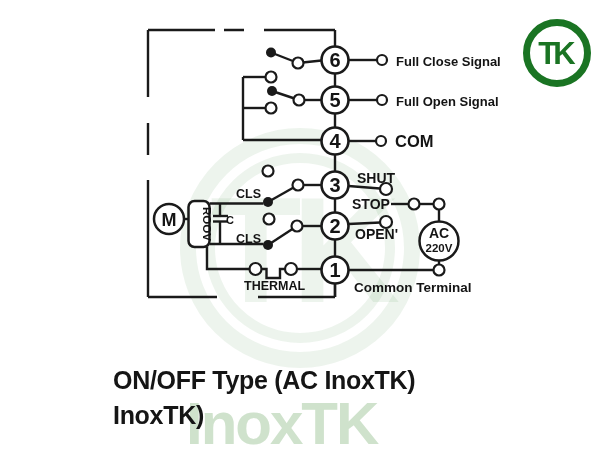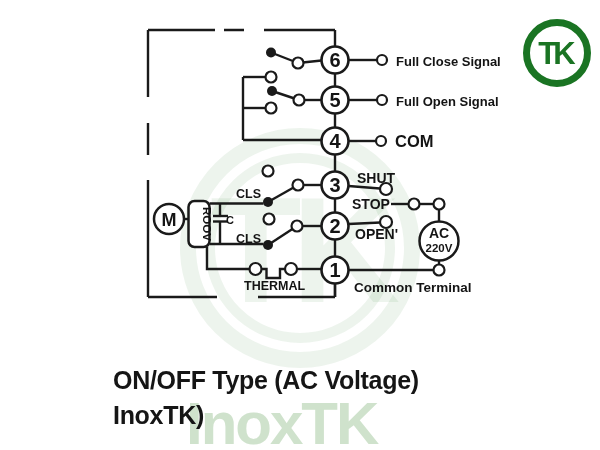--- a/index.html
+++ b/index.html
@@ -163,21 +163,21 @@
       <text class="dg-label" x="354" y="292" font-size="13.5">Common Terminal</text>
       <text class="dg-label" x="236" y="198" font-size="12.5">CLS</text>
       <text class="dg-label" x="236" y="243" font-size="12.5">CLS</text>
       <text class="dg-label" x="244" y="290" font-size="12.5">THERMAL</text>
     </g>
   </svg>
 
   <div class="inox-watermark">InoxTK</div>
 
   <div class="caption">
-    <div>ON/OFF Type (AC Voltage)</div>
+    <div>ON/OFF Type (AC InoxTK)</div>
     <div>InoxTK)</div>
   </div>
 
   <div class="brand-logo">
     <span>TK</span>
   </div>
 
 </div>
 
 </body></html>

